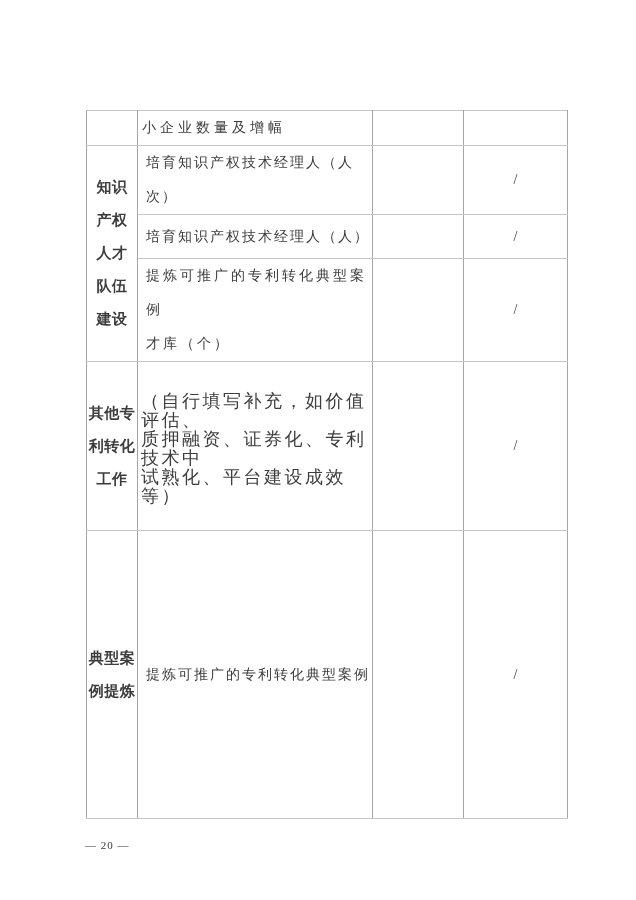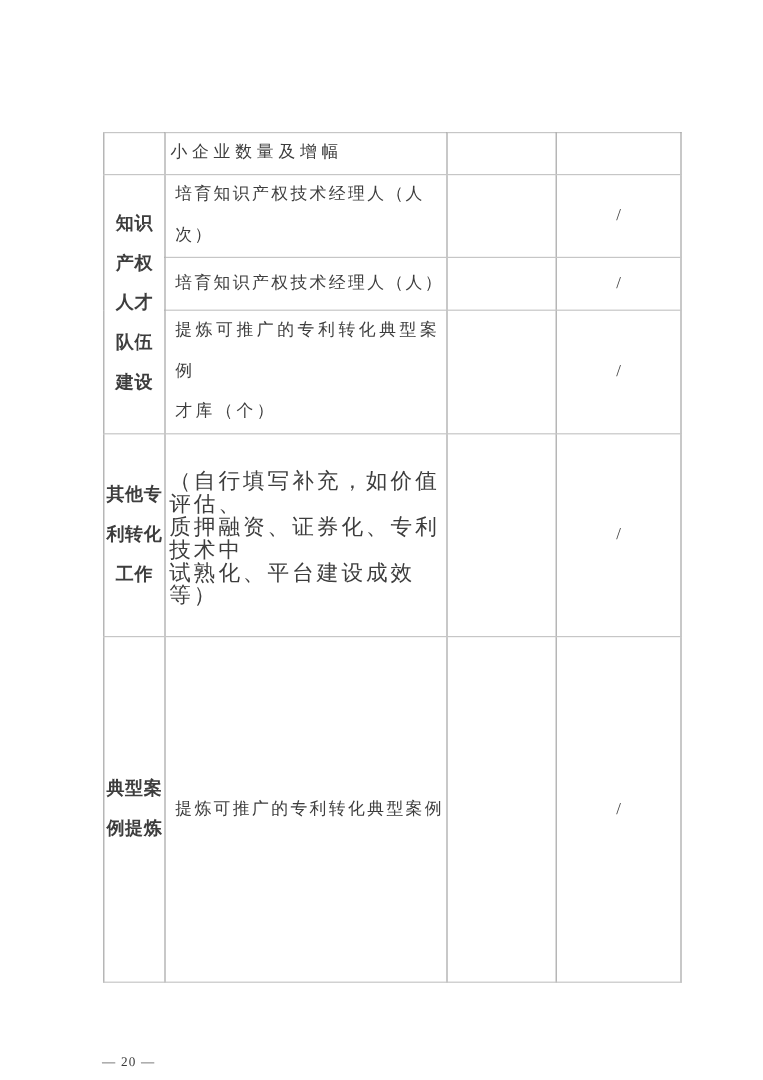--- a/index.html
+++ b/index.html
@@ -53,21 +53,21 @@
     line-height: 19px;
     white-space: pre-line;
   }
   td.val {
     font-size: 14px;
     text-align: center;
     color: #4a4a4a;
   }
   .footer {
     position: absolute; left: 85px; top: 839px;
-    font-size: 11px; color: #3a3a3a; letter-spacing: 1px; margin-top: 40px;
+    font-size: 11px; color: #3a3a3a; letter-spacing: 1px;
   }
 </style>
 </head>
 <body>
 
 <div class="page">
 
   <table class="report">
     <colgroup>
       <col style="width:51px">

